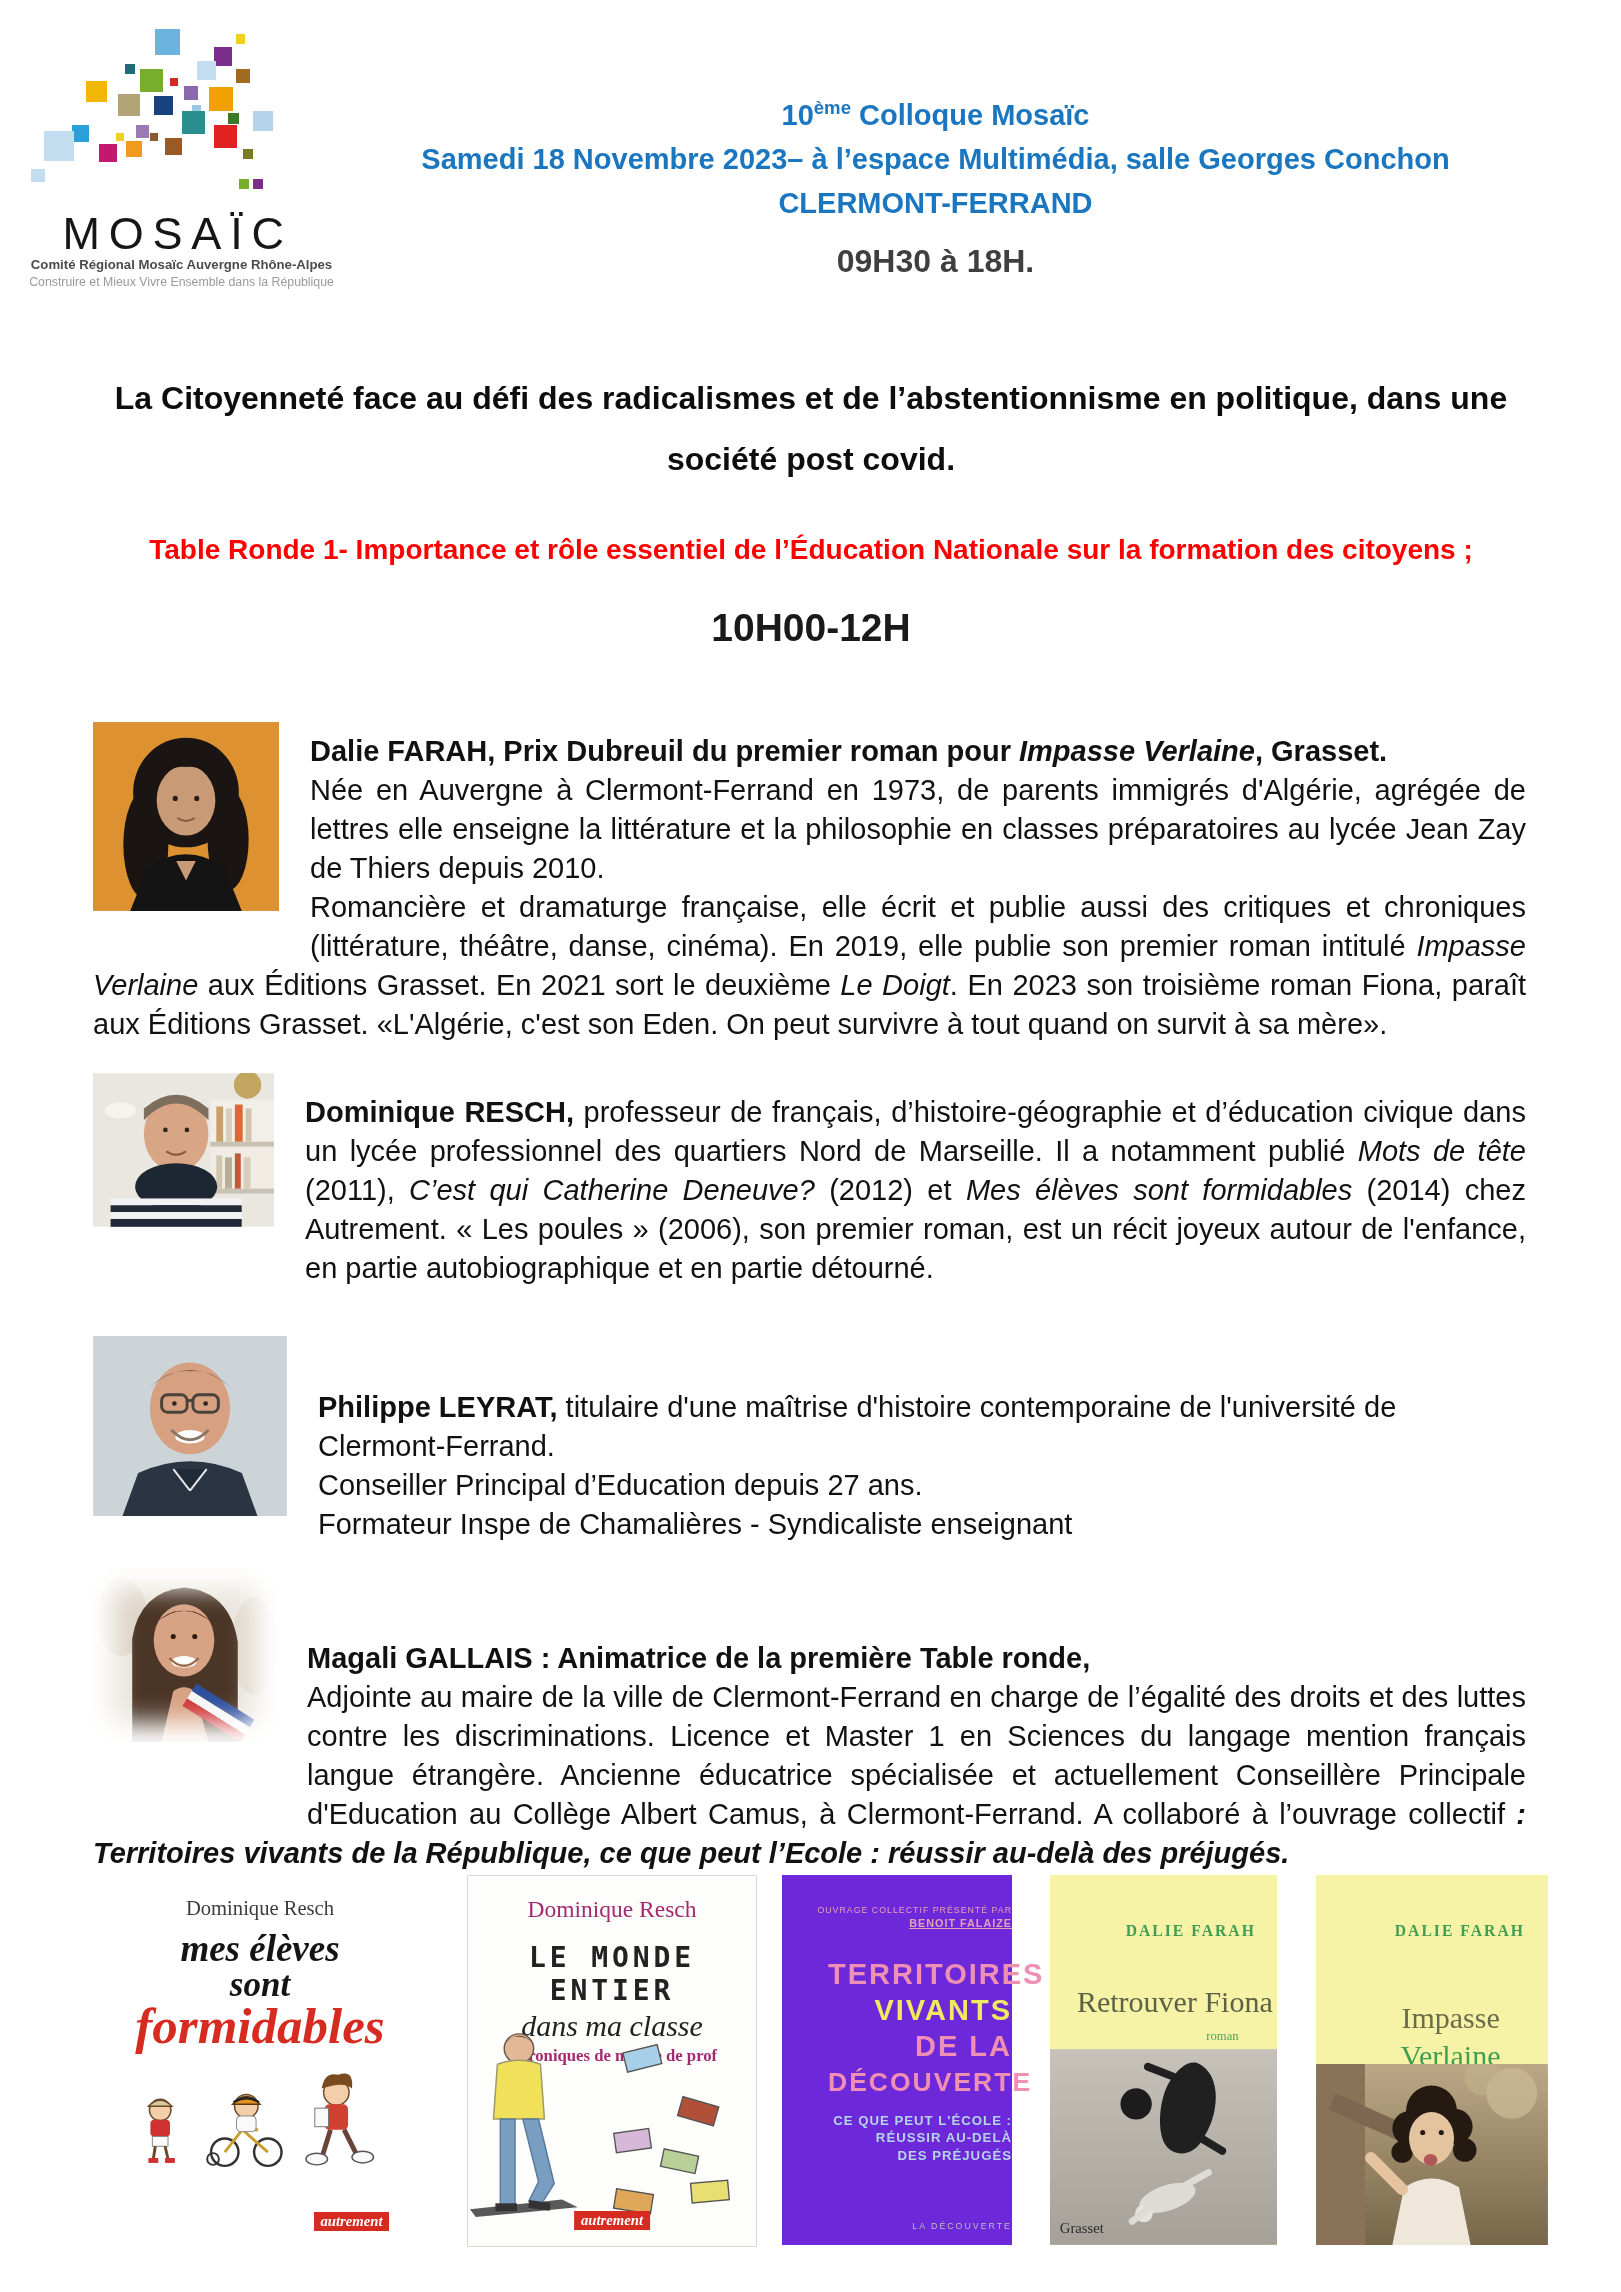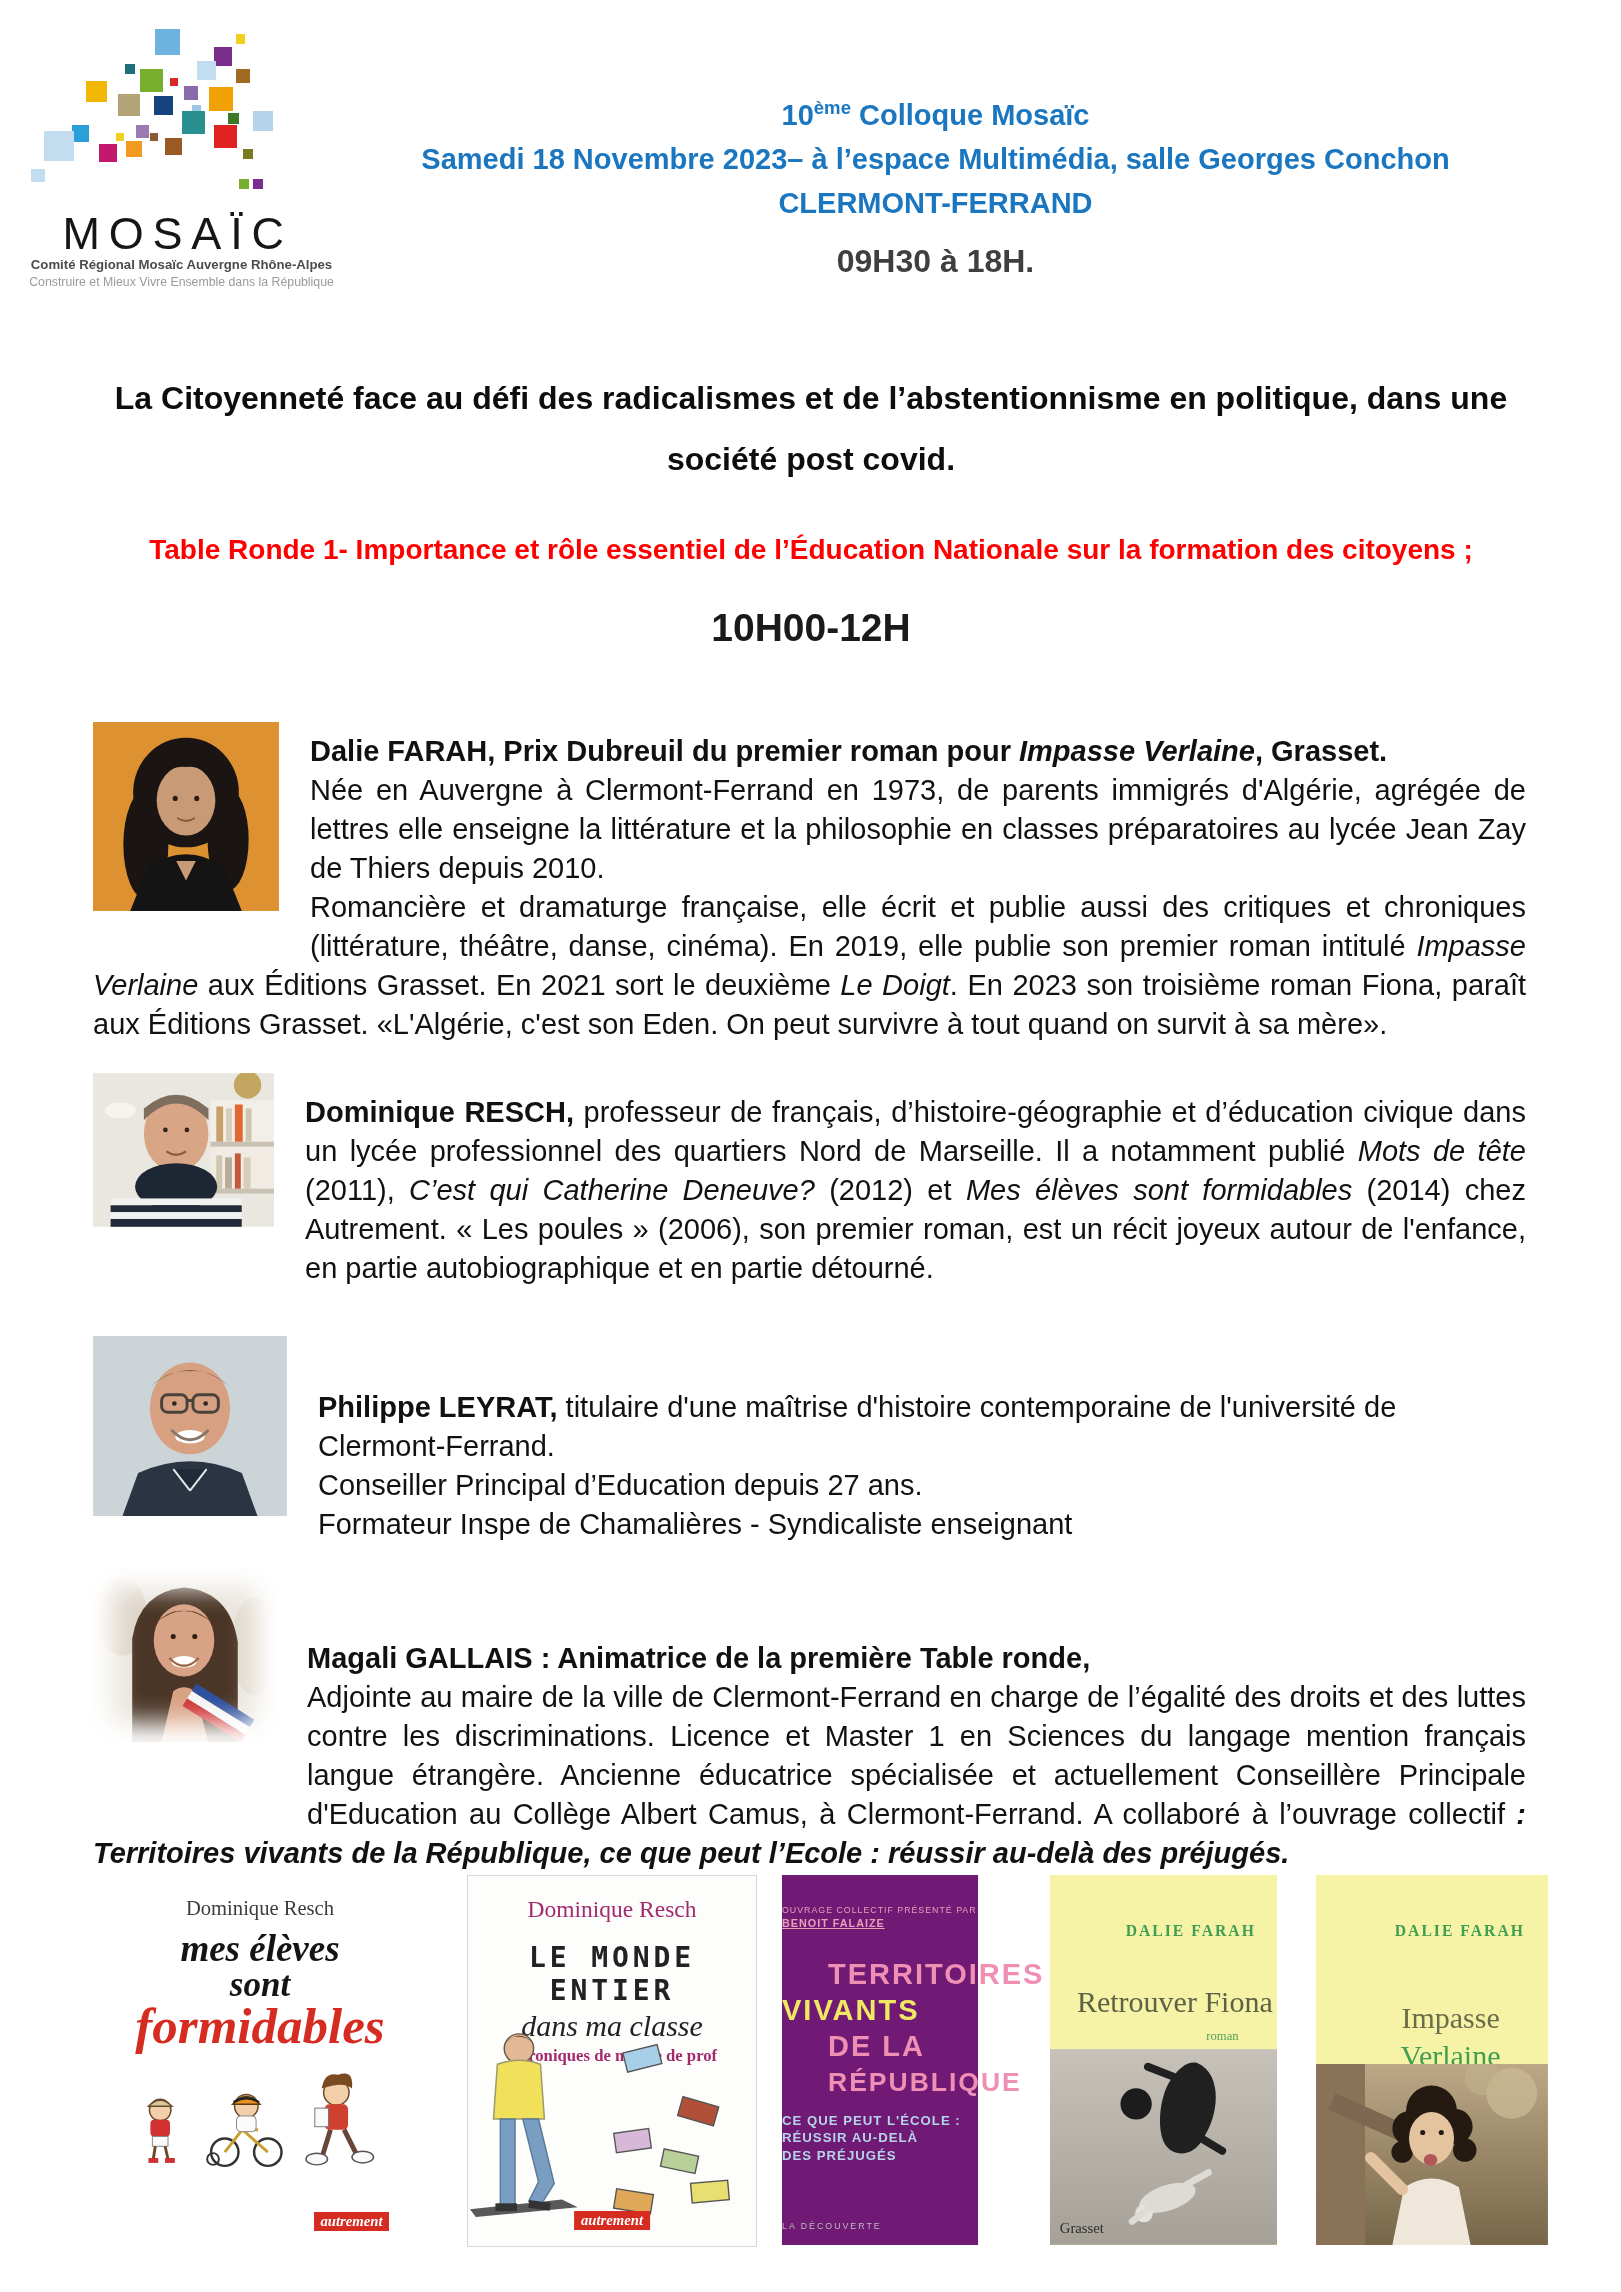--- a/index.html
+++ b/index.html
@@ -73,21 +73,21 @@
       font-size:23.5px;color:#a32a6e;}
   .b2-caps{text-align:center;font-weight:bold;font-size:28px;letter-spacing:3.9px;line-height:33px;
       color:#222;margin-top:18px;font-family:"DejaVu Sans Mono",monospace;}
   .b2-script{text-align:center;font-family:"Liberation Serif",serif;font-style:italic;
       font-size:30px;color:#222;margin-top:2px;}
   .b2-tag{text-align:center;font-family:"Liberation Serif",serif;font-weight:bold;
       font-size:16.7px;color:#a32a6e;margin-top:3.9px;}
   .b2 .sketch{position:absolute;left:0;bottom:23.5px;}
   .b2 .autrement{position:absolute;left:50%;transform:translateX(-50%);bottom:15.7px;}
 
-  .b3{left:782px;width:196px;background:#701a75;text-align:left;}
+  .b3{left:782px;width:230px;background:#6d28d9;text-align:right;}
   .b3-kick{margin-top:29px;font-size:8.8px;letter-spacing:1px;color:#e6a0b8;line-height:12.7px;}
   .b3-kick .l2{font-size:10.8px;font-weight:bold;text-decoration:underline;}
   .b3-title{font-weight:bold;letter-spacing:2px;line-height:36px;margin-top:25.5px;}
   .b3-w{display:block;font-size:29px;}
   .b3-w.pink{color:#ef8fb4;padding-left:46px;}
   .b3-w.yellow{color:#efe862;}
   .b3-sub{margin-top:11.8px;font-size:13.2px;font-weight:bold;letter-spacing:1px;
       color:#b5d4e8;line-height:17.6px;}
   .b3-pub{position:absolute;left:0;bottom:13.7px;width:100%;font-size:8.8px;letter-spacing:2px;color:#bdbdbd;}
 
@@ -343,21 +343,21 @@
 
     <div class="book b3">
       <div class="b3-kick">
         <span>OUVRAGE COLLECTIF PRÉSENTÉ PAR</span><br>
         <span class="l2">BENOIT FALAIZE</span>
       </div>
       <div class="b3-title">
         <span class="b3-w pink">TERRITOIRES</span>
         <span class="b3-w yellow">VIVANTS</span>
         <span class="b3-w pink">DE LA</span>
-        <span class="b3-w pink" style="font-size:26.5px">RÉPUBLIQUE</span>
+        <span class="b3-w pink" style="font-size:26.5px">DÉCOUVERTE</span>
       </div>
       <div class="b3-sub">
         <span>CE QUE PEUT L'ÉCOLE :</span><br>
         <span>RÉUSSIR AU-DELÀ</span><br>
         <span>DES PRÉJUGÉS</span>
       </div>
       <div class="b3-pub">LA DÉCOUVERTE</div>
     </div>
 
     <div class="book b4">

